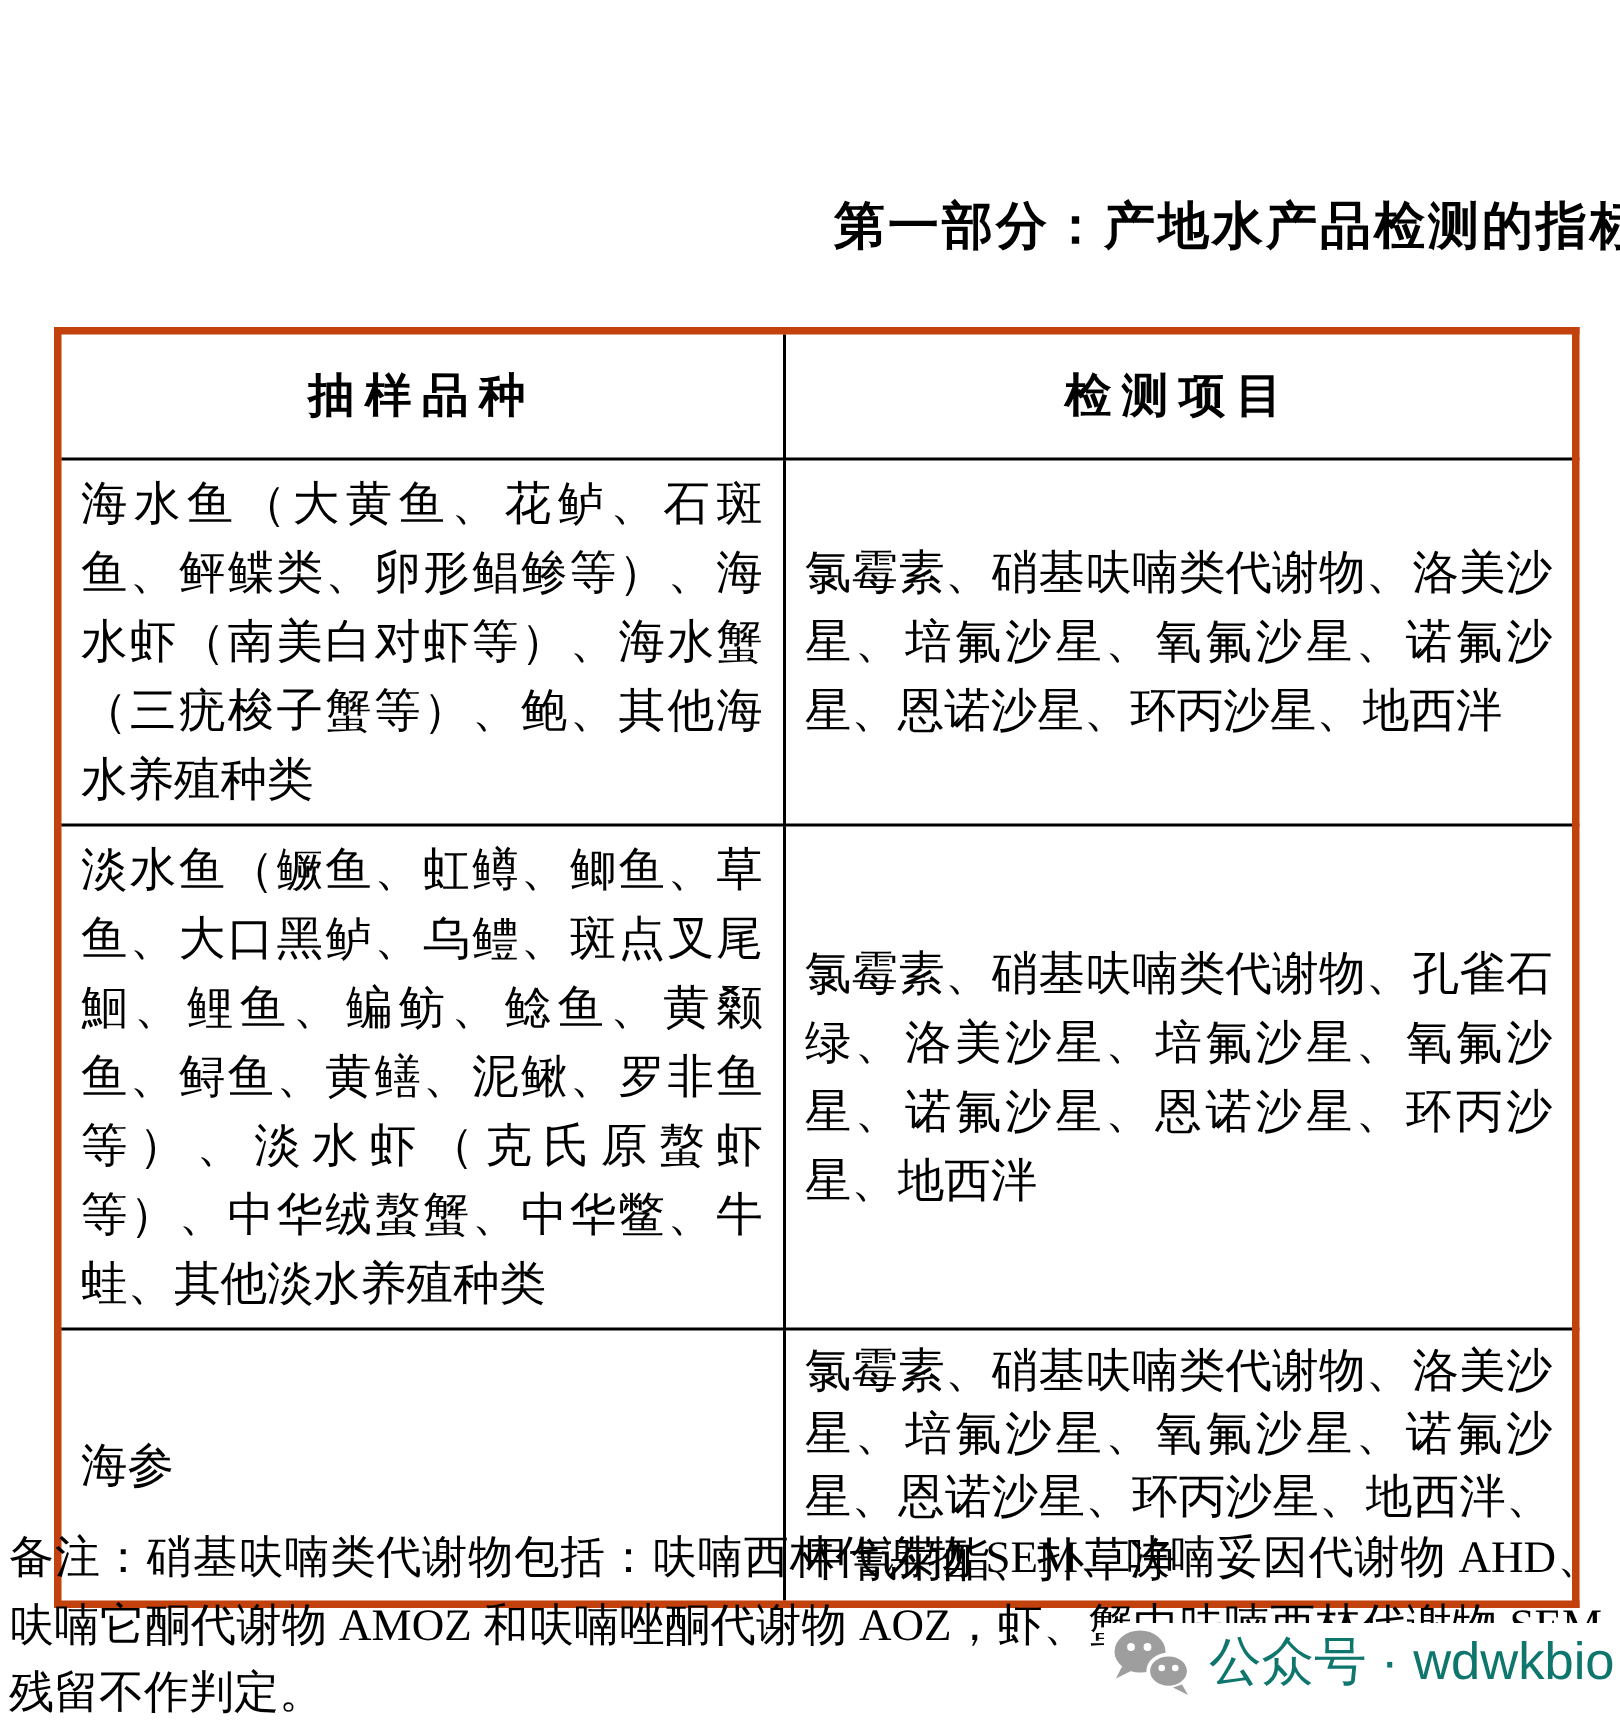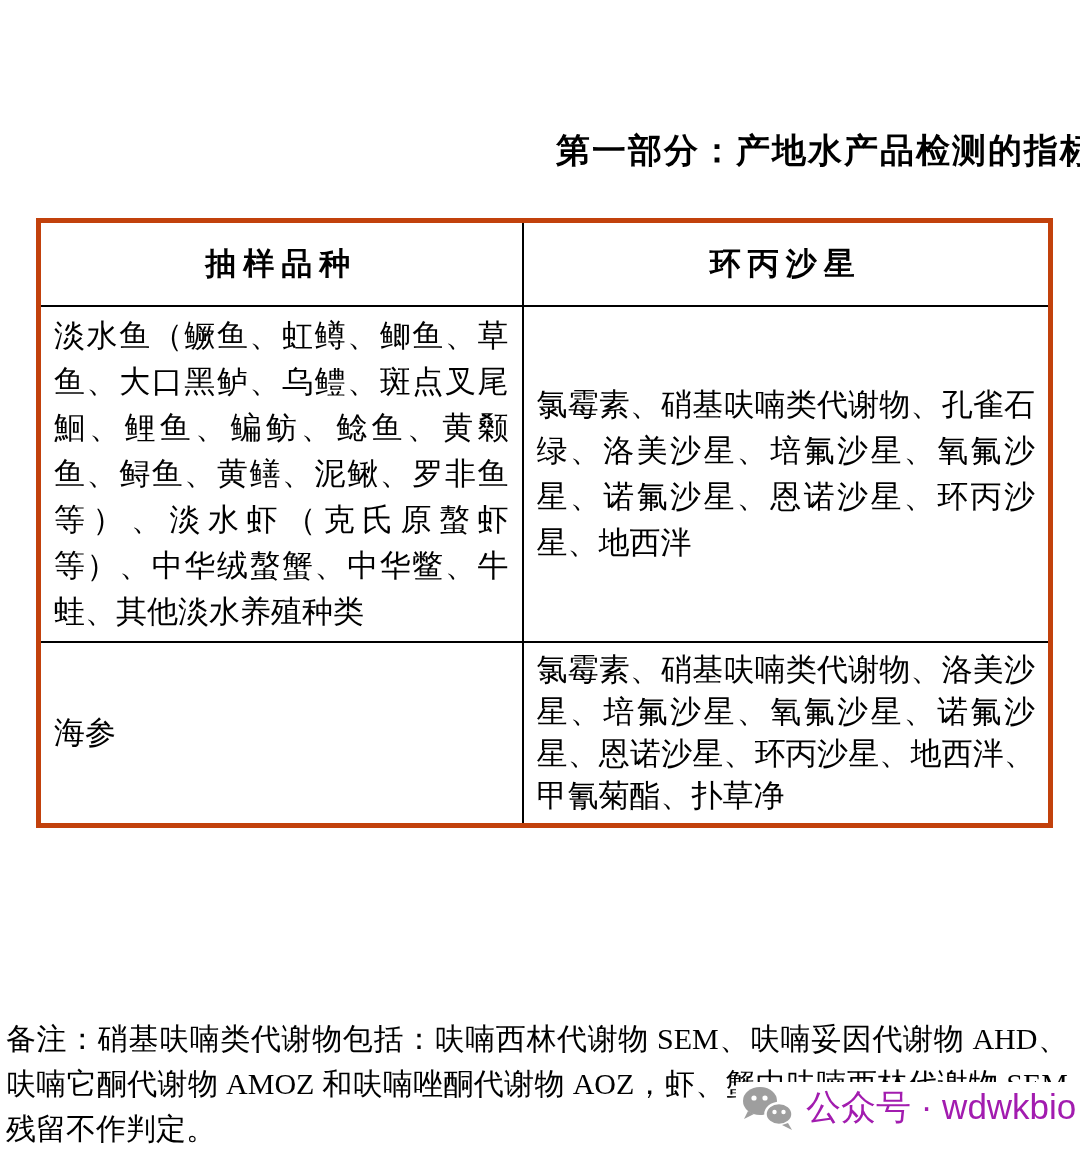--- a/index.html
+++ b/index.html
@@ -85,44 +85,48 @@
     left: 736px;
     display: flex;
     align-items: center;
     gap: 10px;
     background: #ffffff;
     padding: 2px 4px;
   }
   .watermark-text {
     font-family: "Liberation Sans", "DejaVu Sans", sans-serif;
     font-size: 35px;
-    color: #a21caf;
+    color: #0f766e;
     white-space: nowrap;
   }
 </style>
 </head>
 <body>
 
 <div class="page">
 
 
   <div class="doc-subtitle">第一部分：产地水产品检测的指标</div>
 
   <table class="spec-table">
     <colgroup>
       <col class="col-species">
       <col class="col-items">
     </colgroup>
     <thead>
       <tr>
         <th>抽样品种</th>
-        <th>环丙沙星</th>
+        <th>检测项目</th>
       </tr>
     </thead>
     <tbody>
+      <tr class="row-1">
+        <td>海水鱼（大黄鱼、花鲈、石斑鱼、鲆鲽类、卵形鲳鲹等）、海水虾（南美白对虾等）、海水蟹（三疣梭子蟹等）、鲍、其他海水养殖种类</td>
+        <td>氯霉素、硝基呋喃类代谢物、洛美沙星、培氟沙星、氧氟沙星、诺氟沙星、恩诺沙星、环丙沙星、地西泮</td>
+      </tr>
       <tr class="row-2">
         <td>淡水鱼（鳜鱼、虹鳟、鲫鱼、草鱼、大口黑鲈、乌鳢、斑点叉尾鮰、鲤鱼、鳊鲂、鲶鱼、黄颡鱼、鲟鱼、黄鳝、泥鳅、罗非鱼等）、淡水虾（克氏原螯虾等）、中华绒螯蟹、中华鳖、牛蛙、其他淡水养殖种类</td>
         <td>氯霉素、硝基呋喃类代谢物、孔雀石绿、洛美沙星、培氟沙星、氧氟沙星、诺氟沙星、恩诺沙星、环丙沙星、地西泮</td>
       </tr>
       <tr class="row-3">
         <td>海参</td>
         <td>氯霉素、硝基呋喃类代谢物、洛美沙星、培氟沙星、氧氟沙星、诺氟沙星、恩诺沙星、环丙沙星、地西泮、甲氰菊酯、扑草净</td>
       </tr>
     </tbody>
   </table>

